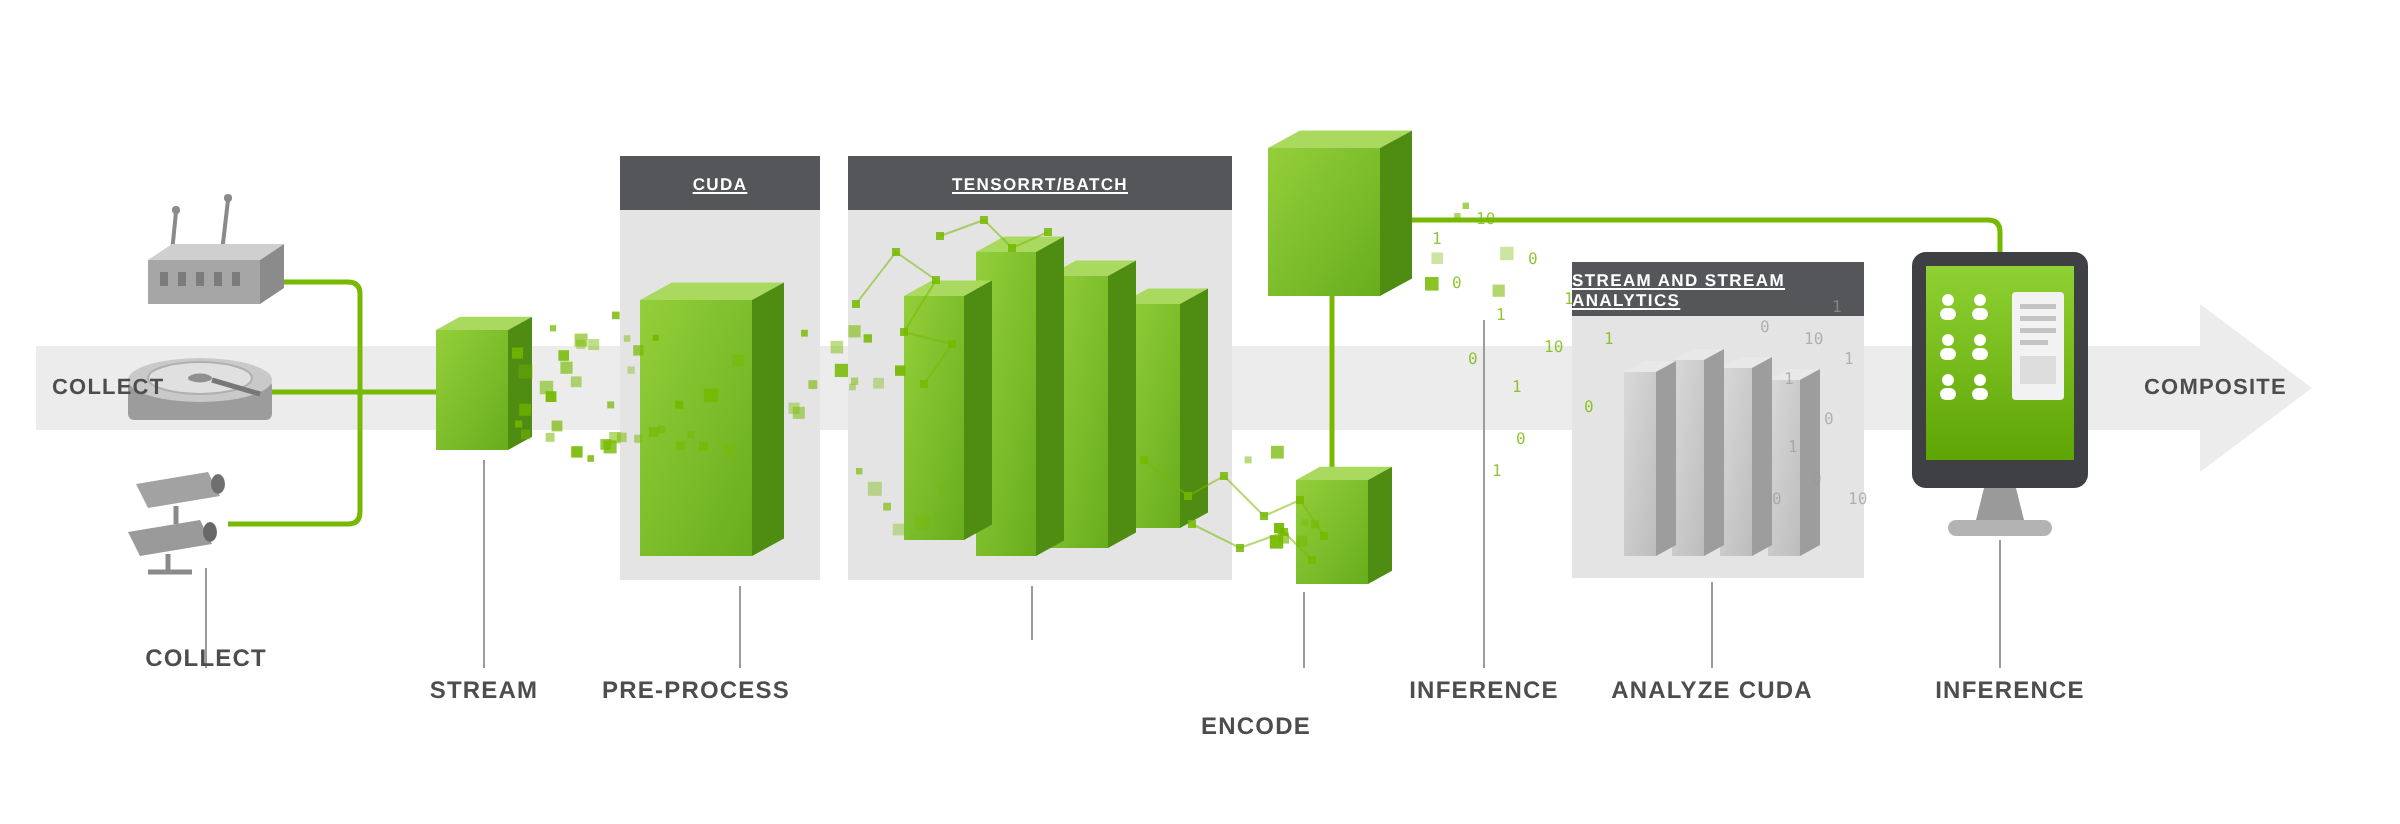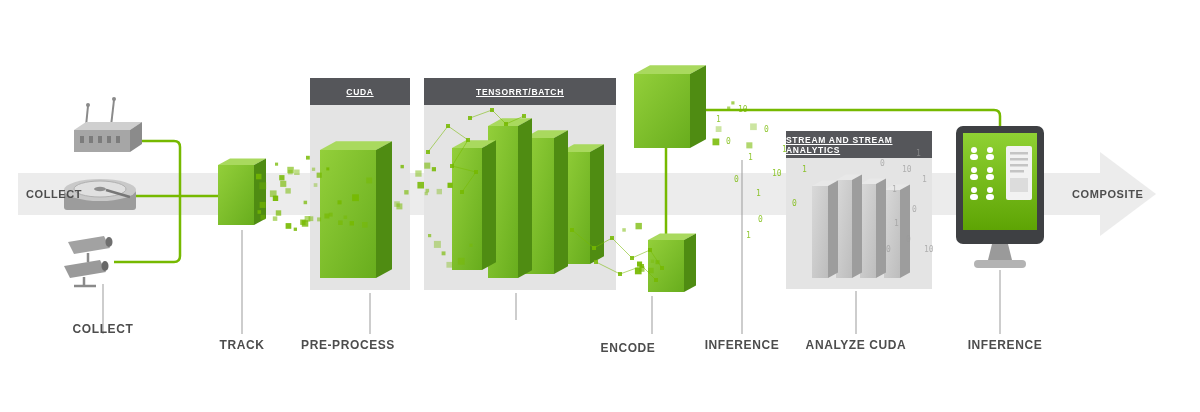--- a/index.html
+++ b/index.html
@@ -323,20 +323,20 @@
       <path d="M370,293 V334"></path>
       <path d="M516,293 V320"></path>
       <path d="M652,296 V334"></path>
       <path d="M742,160 V334"></path>
       <path d="M856,291 V334"></path>
       <path d="M1000,270 V334"></path>
     </g>
   </svg>
 
   <div class="stage-label" style="left:103px;top:322px">COLLECT</div>
-  <div class="stage-label" style="left:242px;top:338px">TRACK</div>
+  <div class="stage-label" style="left:242px;top:338px">STREAM</div>
   <div class="stage-label" style="left:348px;top:338px">PRE-PROCESS</div>
-  <div class="stage-label" style="left:628px;top:341px">ENCODE</div>
+  <div class="stage-label" style="left:628px;top:356px">ENCODE</div>
   <div class="stage-label" style="left:742px;top:338px">INFERENCE</div>
   <div class="stage-label" style="left:856px;top:338px">ANALYZE CUDA</div>
   <div class="stage-label" style="left:1005px;top:338px">INFERENCE</div>
 
 </div>
 
 </body></html>

